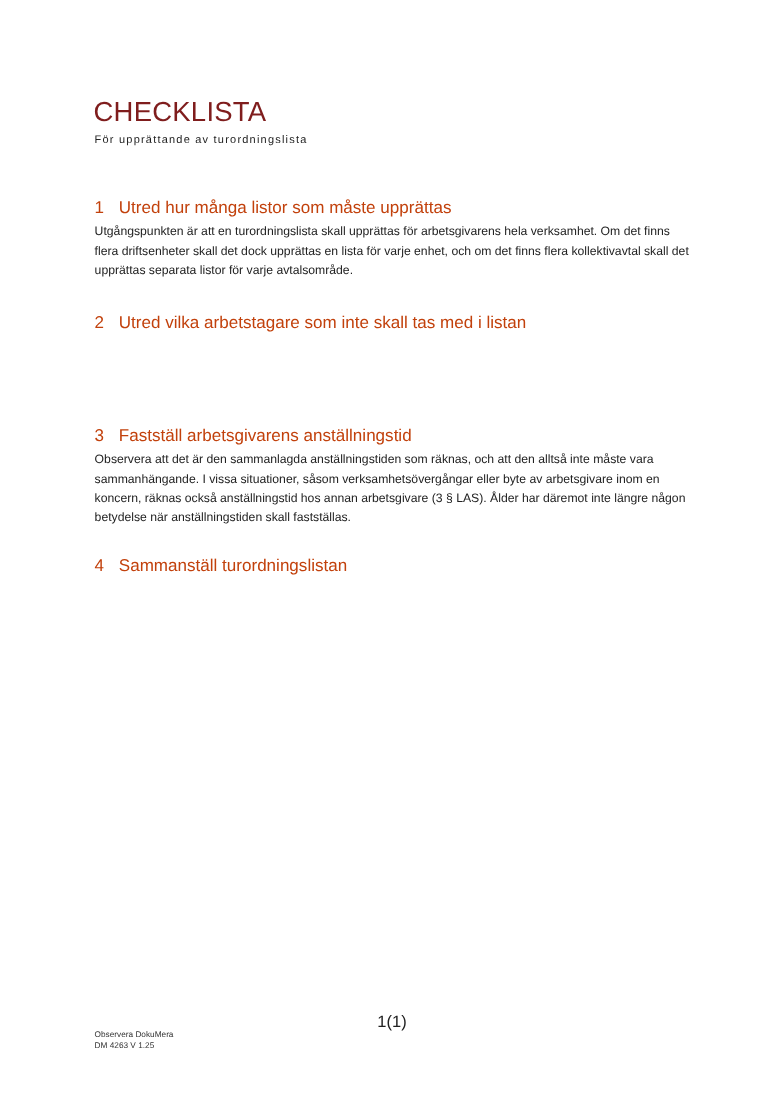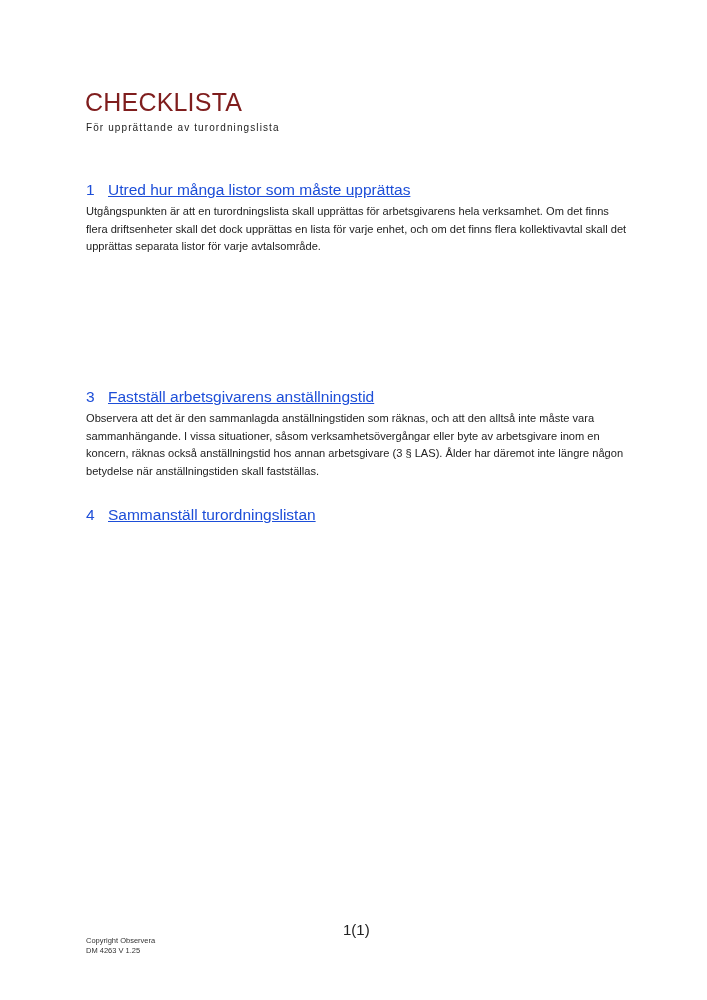--- a/index.html
+++ b/index.html
@@ -36,23 +36,22 @@
     }
     .section {
       position: absolute;
       left: 86px;
       width: 545px;
     }
     .section h2 {
       margin: 0 0 4px 0;
       font-size: 15.5px;
       font-weight: normal;
-      color: #1d4ed8;
+      color: #c2410c;
       white-space: nowrap;
-      text-decoration: underline;
     }
     .section h2 .num {
       display: inline-block;
       width: 22px;
     }
     .section p {
       margin: 0;
       font-size: 11.1px;
       line-height: 17.5px;
       color: #222;
@@ -83,29 +82,30 @@
 
 <h1 class="page-title">CHECKLISTA</h1>
 <div class="page-subtitle">För upprättande av turordningslista</div>
 
 <div class="section" id="s1">
   <h2><span class="num">1</span><span>Utred hur många listor som måste upprättas</span></h2>
   <p>Utgångspunkten är att en turordningslista skall upprättas för arbetsgivarens hela verksamhet. Om det finns flera driftsenheter skall det dock upprättas en lista för varje enhet, och om det finns flera kollektivavtal skall det upprättas separata listor för varje avtalsområde.</p>
 </div>
 
 <div class="section" id="s2">
+  <h2><span class="num">2</span><span>Utred vilka arbetstagare som inte skall tas med i listan</span></h2>
 </div>
 
 <div class="section" id="s3">
   <h2><span class="num">3</span><span>Fastställ arbetsgivarens anställningstid</span></h2>
   <p>Observera att det är den sammanlagda anställningstiden som räknas, och att den alltså inte måste vara sammanhängande. I vissa situationer, såsom verksamhetsövergångar eller byte av arbetsgivare inom en koncern, räknas också anställningstid hos annan arbetsgivare (3 § LAS). Ålder har däremot inte längre någon betydelse när anställningstiden skall fastställas.</p>
 </div>
 
 <div class="section" id="s4">
   <h2><span class="num">4</span><span>Sammanställ turordningslistan</span></h2>
 </div>
 
 <div class="page-number">1(1)</div>
 
 <div class="footer">
-  <div>Copyright Observera</div>
+  <div>Observera DokuMera</div>
   <div>DM 4263 V 1.25</div>
 </div>
 
 </body></html>

